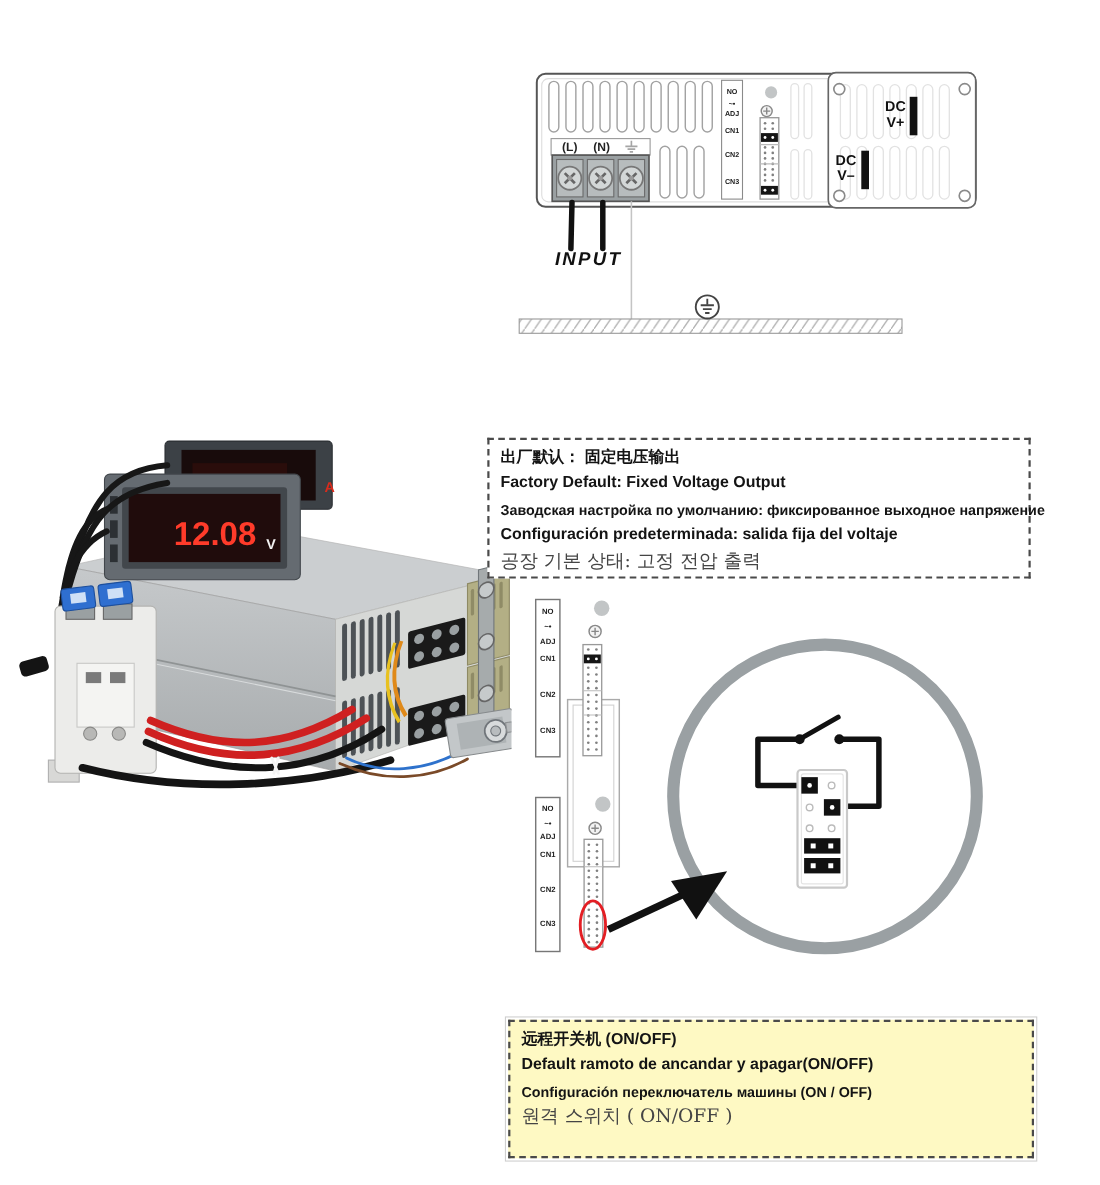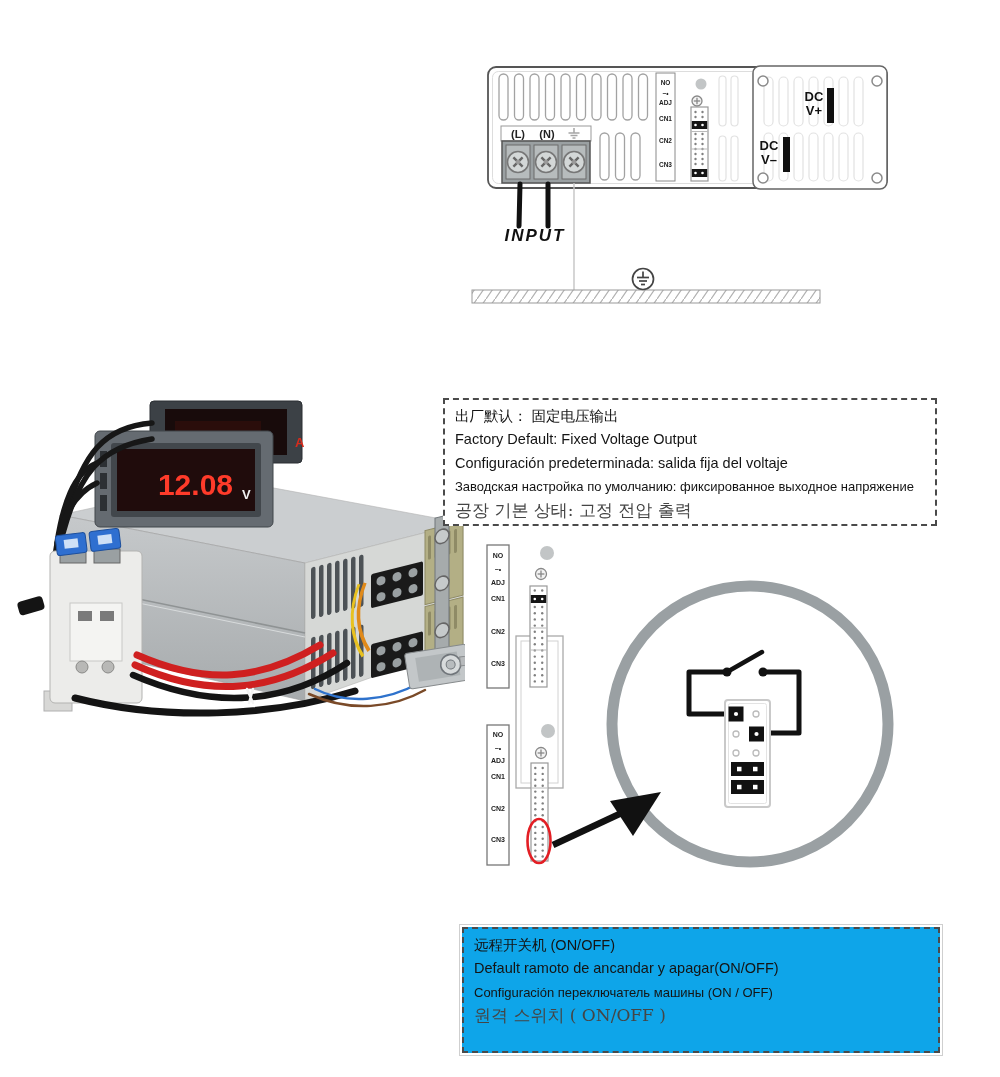--- a/index.html
+++ b/index.html
@@ -1,23 +1,23 @@
 <!DOCTYPE html>
 <html><head>
 <meta charset="utf-8">
 <style>
   html,body{margin:0;padding:0;background:#fff;}
   body{width:1000px;height:1077px;position:relative;font-family:"Liberation Sans",sans-serif;overflow:hidden;}
   .abs{position:absolute;}
   
   .note{position:absolute;box-sizing:border-box;border:2px dashed #4a4a4a;background:#fff;padding:5px 10px;}
-  .note .ln{white-space:nowrap;font-weight:normal;font-size:14.5px;color:#141414;line-height:23.4px;}
+  .note .ln{white-space:nowrap;font-weight:bold;font-size:14.5px;color:#141414;line-height:23.4px;}
   .note .ln.ru{font-size:13px;}
   .note .ln.ko{font-family:"DejaVu Serif",serif;font-weight:normal;font-size:17px;color:#454545;}
-  #remote-note{background:#0ea5e9;outline:1px solid #cfcfcf;outline-offset:2px;}
+  #remote-note{background:#fef9c3;outline:1px solid #cfcfcf;outline-offset:2px;}
   
   svg text{font-family:"Liberation Sans",sans-serif;}
   .ventline rect{fill:#ffffff;stroke:#a2a2a2;stroke-width:1.3;}
   .ventlight rect{fill:#ffffff;stroke:#e2e2e2;stroke-width:1.2;}
   .photovent rect{fill:#4d5256;}
   .pcbvent rect{fill:#8f8b66;}
   .pindots circle{fill:#808080;}
   .jumperdots circle{fill:#ffffff;}
   .stripLabel{font-size:7px;font-weight:bold;fill:#222;text-anchor:middle;}
   .stripLabelSm{font-size:6.5px;font-weight:bold;fill:#222;text-anchor:middle;}
@@ -330,22 +330,22 @@
 7"></rect>
     <circle cx="436" cy="274" r="10" fill="#d8dbdc" stroke="#70757a" stroke-width="1.6"></circle>
     <circle cx="436" cy="274" r="4.5" fill="#b8bcbe" stroke="#70757a"></circle>
     <rect x="446" y="268" width="18" height="9" fill="#b7babc" stroke="#8d9092"></rect>
   </g>
 </svg>
 
 <div id="default-note" class="note" style="left:443px;top:398px;width:494px;height:128px">
   <div class="ln zh">出厂默认： 固定电压输出</div>
   <div class="ln en">Factory Default: Fixed Voltage Output</div>
+  <div class="ln ru">Заводская настройка по умолчанию: фиксированное выходное напряжение</div>
   <div class="ln es">Configuración predeterminada: salida fija del voltaje</div>
-  <div class="ln ru">Заводская настройка по умолчанию: фиксированное выходное напряжение</div>
   <div class="ln ko">공장 기본 상태: 고정 전압 출력</div>
 </div>
 
 <svg class="abs" style="left:480px;top:538px" width="420" height="335" viewBox="480 538 420 335">
 
   <circle cx="750" cy="724" r="138" fill="#fff" stroke="#9aa0a3" stroke-width="11"></circle>
 
   <g fill="#fff">
     <rect x="516" y="636" width="47" height="152" stroke="#aaa" stroke-width="1.3"></rect>
     <rect x="521" y="641" width="37" height="142" fill="none" stroke="#d2d2d2" stroke-width="1"></rect>

